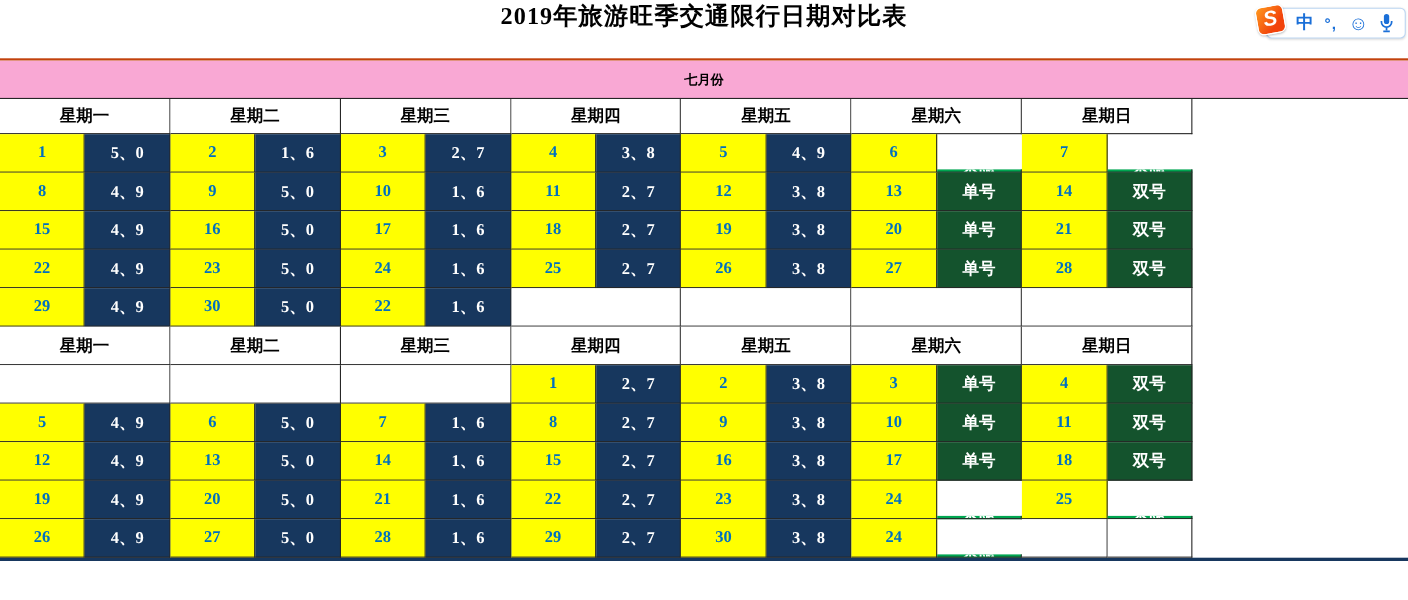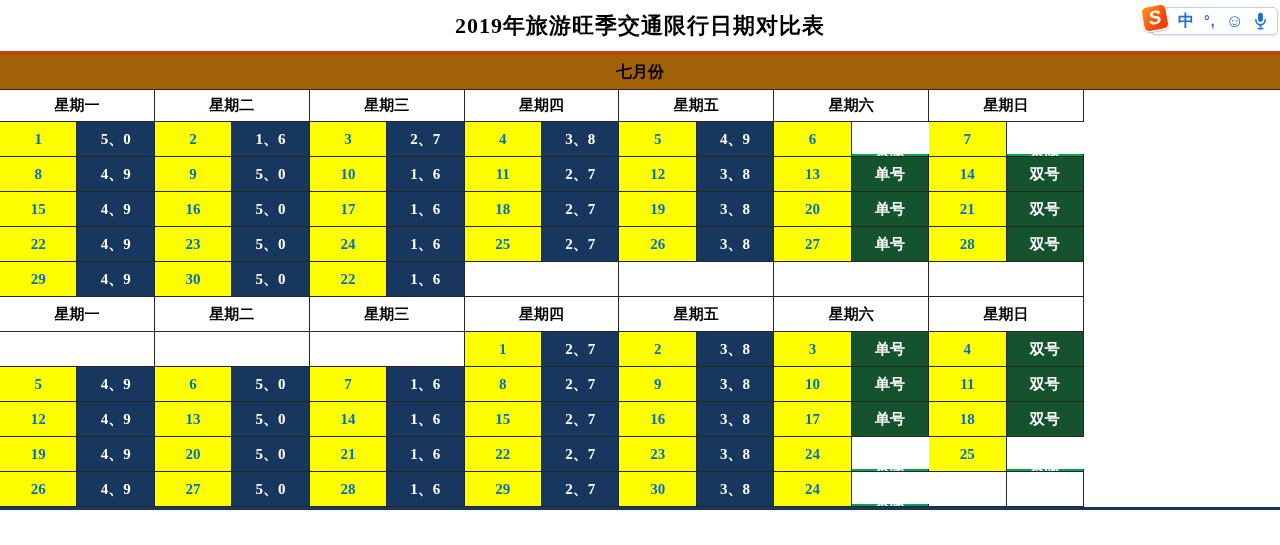--- a/index.html
+++ b/index.html
@@ -5,22 +5,22 @@
   * { box-sizing: border-box; margin: 0; padding: 0; }
   html,body { background:#fff; }
   body {
     width:1280px; height:545px; overflow:hidden;
     font-family:"Liberation Serif", serif;
   }
   .page { position:relative; width:1280px; height:545px; background:#fff; }
 
   
   .title-bar {
-    height:55px; display:flex; align-items:center; justify-content:center;
-    border-bottom:4px solid #c2410c; position:relative; background:#fff;
+    height:55px; display:flex; align-items:flex-start; justify-content:center;
+    border-bottom:2px solid #c2410c; position:relative; background:#fff;
   }
   .title-bar h1 { font-size:22px; font-weight:700; color:#000; letter-spacing:1px; }
 
   
   .ime {
     position:absolute; top:7px; right:2px; height:28px;
     display:flex; align-items:center; gap:10px; padding:0 10px 0 6px;
     background:#fff; border:1px solid #bcd6f2; border-radius:5px;
     box-shadow:0 1px 2px rgba(0,0,0,.12);
     font-family:"Liberation Sans", sans-serif;
@@ -34,21 +34,21 @@
     transform:rotate(-10deg); box-shadow:0 1px 2px rgba(0,0,0,.25);
   }
   .ime-item { color:#1a6fd8; font-weight:700; font-size:16px; line-height:1; cursor:pointer; }
   .ime-item.punct { font-size:14px; letter-spacing:1px; }
   .ime-item.smile { font-size:18px; }
   .ime-item.mic { display:flex; align-items:center; }
 
   
   .band {
     height:35px; display:flex; align-items:center; justify-content:center;
-    font-size:16px; font-weight:700; color:#000; background:#a16207;
+    font-size:12px; font-weight:700; color:#000; background:#f9a8d4;
     border-bottom:1px solid #262626;
   }
 
   
   .cal { display:grid; grid-template-columns:repeat(14,1fr); width:1084px; }
   .c {
     display:flex; align-items:center; justify-content:center;
     font-weight:700; font-size:15px;
     border-right:1px solid #262626; border-bottom:1px solid #262626;
     overflow:hidden; white-space:nowrap;

